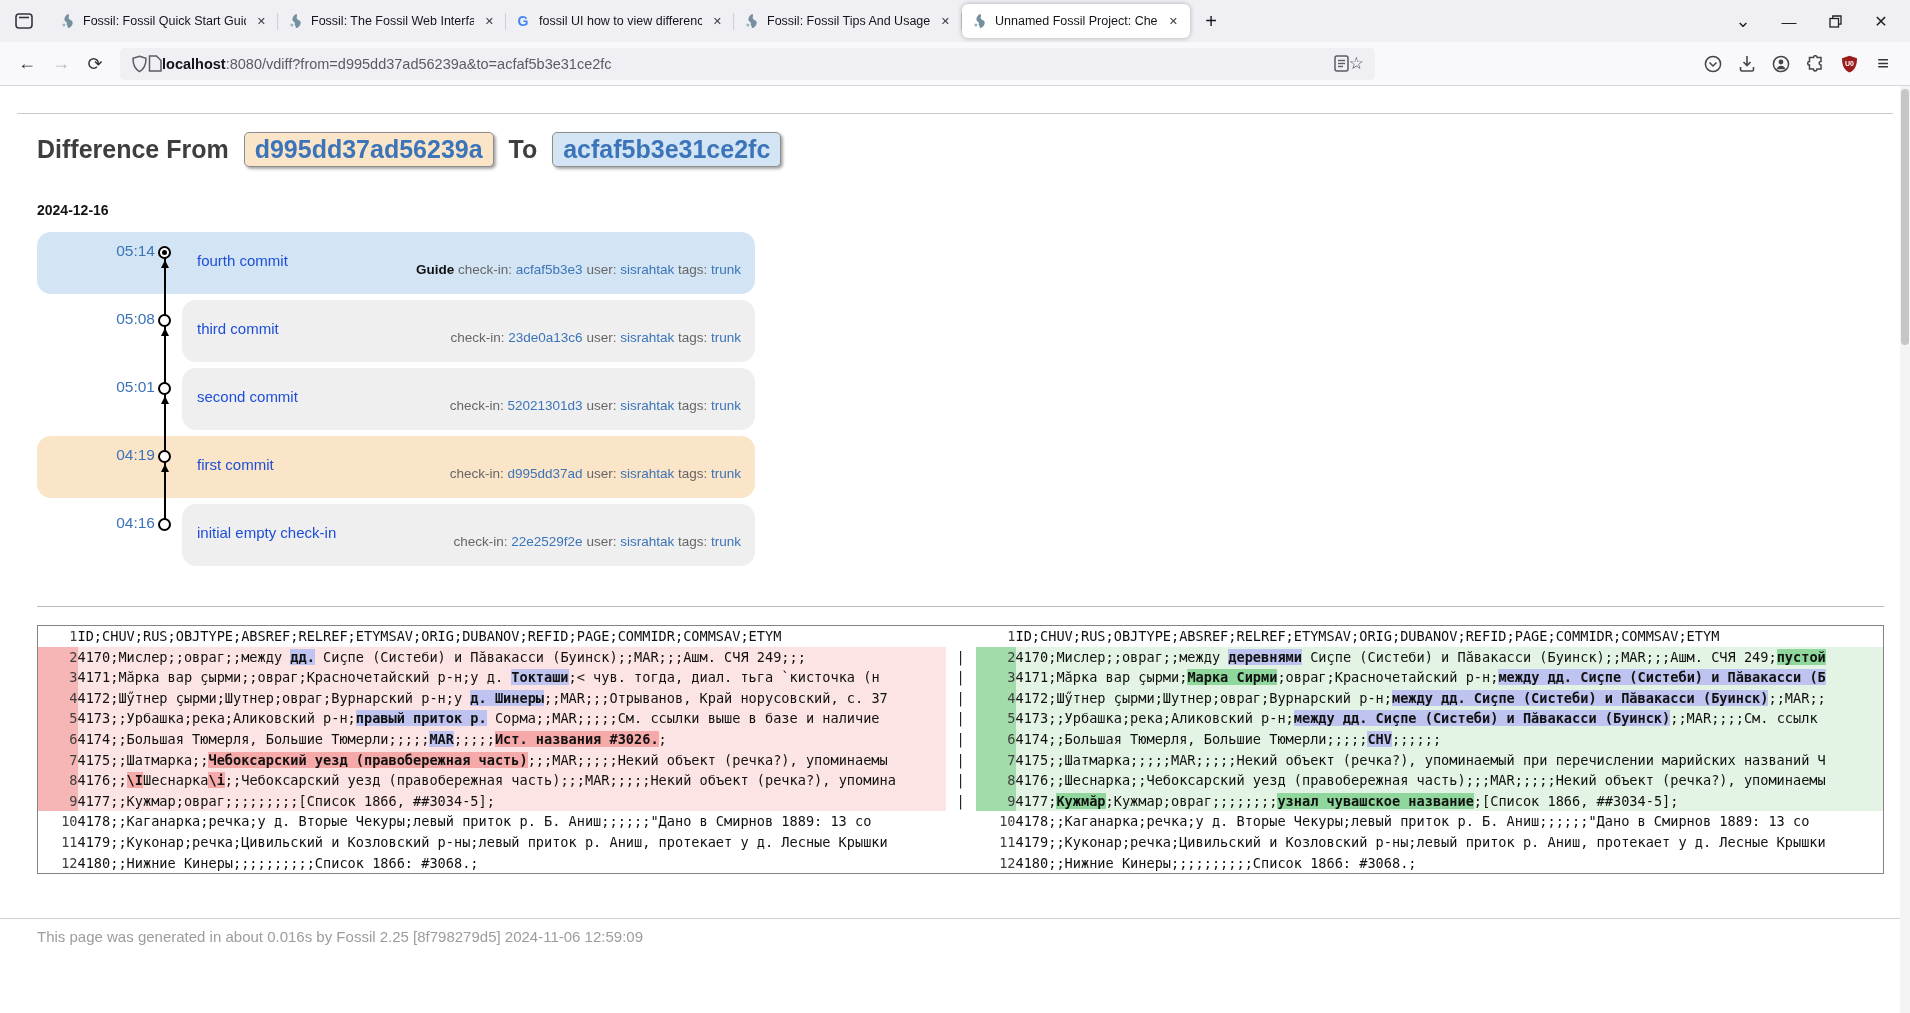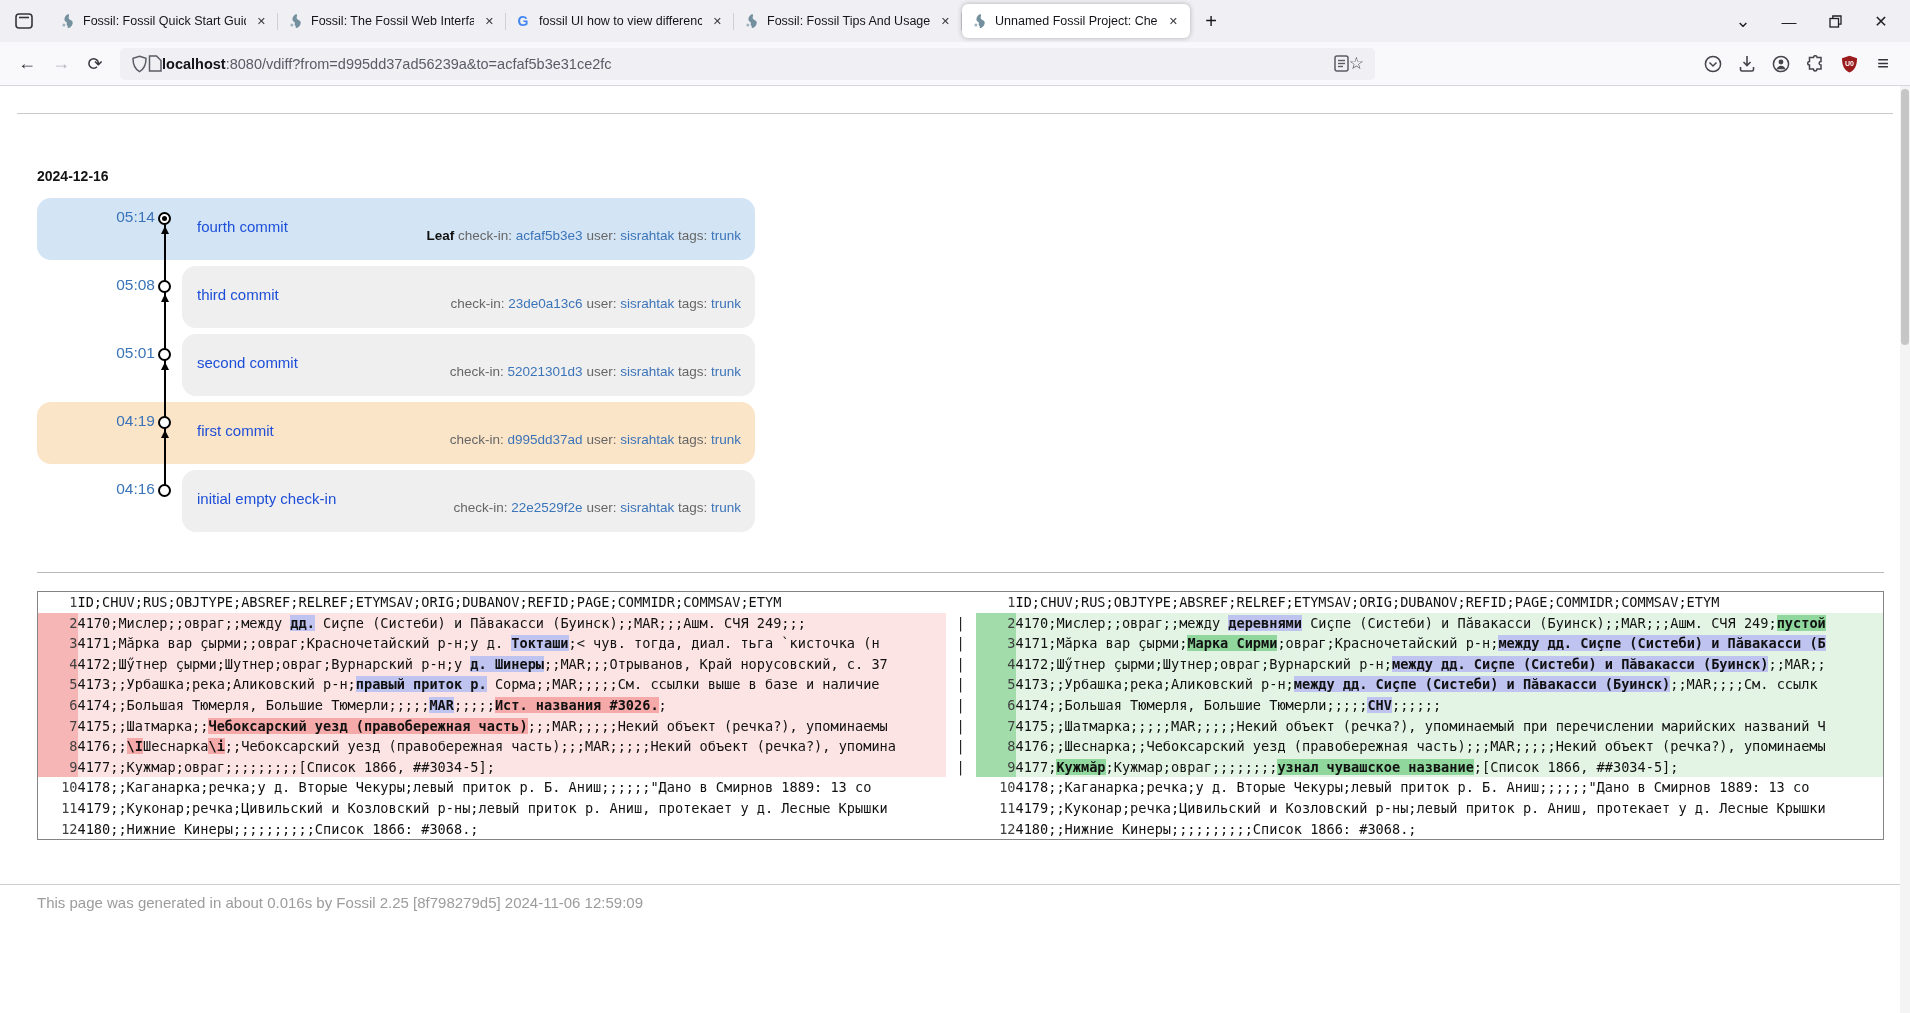--- a/index.html
+++ b/index.html
@@ -246,27 +246,33 @@
       <div class="navbtn">
           <span style="font-size:20px">≡</span>
         </div>
     </div>
   </div>
 
   <div class="viewport">
     <div class="remnant"></div>
 
     <div class="content">
+      <h1 class="diffhead">
+        <span>Difference From</span>
+        <span class="hashbox from"><a class="lnk">d995dd37ad56239a</a></span>
+        <span>To</span>
+        <span class="hashbox to"><a class="lnk">acfaf5b3e31ce2fc</a></span>
+      </h1>
 
       <div class="tl-date">2024-12-16</div>
       <div class="tl-rows" id="timeline">
           <div class="tl-box hl-to" style="top: 0px;"></div>
           <a class="tl-time lnk" style="top: 10px;">05:14</a>
           <span class="tl-title" style="top: 20px;">fourth commit</span>
-          <span class="tl-detail" style="top: 30px;"><b class="leaf">Leaf </b><span>check-in: </span><a class="lnk">acfaf5b3e3</a><span> </span><span>user: </span><a class="lnk">sisrahtak</a><span> </span><span>tags: </span><a class="lnk">trunk</a><span> </span></span>
+          <span class="tl-detail" style="top: 30px;"><b class="leaf">Guide </b><span>check-in: </span><a class="lnk">acfaf5b3e3</a><span> </span><span>user: </span><a class="lnk">sisrahtak</a><span> </span><span>tags: </span><a class="lnk">trunk</a><span> </span></span>
           <div class="tl-box plain" style="top: 68px;"></div>
           <a class="tl-time lnk" style="top: 78px;">05:08</a>
           <span class="tl-title" style="top: 88px;">third commit</span>
           <span class="tl-detail" style="top: 98px;"><span>check-in: </span><a class="lnk">23de0a13c6</a><span> </span><span>user: </span><a class="lnk">sisrahtak</a><span> </span><span>tags: </span><a class="lnk">trunk</a><span> </span></span>
           <div class="tl-box plain" style="top: 136px;"></div>
           <a class="tl-time lnk" style="top: 146px;">05:01</a>
           <span class="tl-title" style="top: 156px;">second commit</span>
           <span class="tl-detail" style="top: 166px;"><span>check-in: </span><a class="lnk">52021301d3</a><span> </span><span>user: </span><a class="lnk">sisrahtak</a><span> </span><span>tags: </span><a class="lnk">trunk</a><span> </span></span>
           <div class="tl-box hl-from" style="top: 204px;"></div>
           <a class="tl-time lnk" style="top: 214px;">04:19</a>

